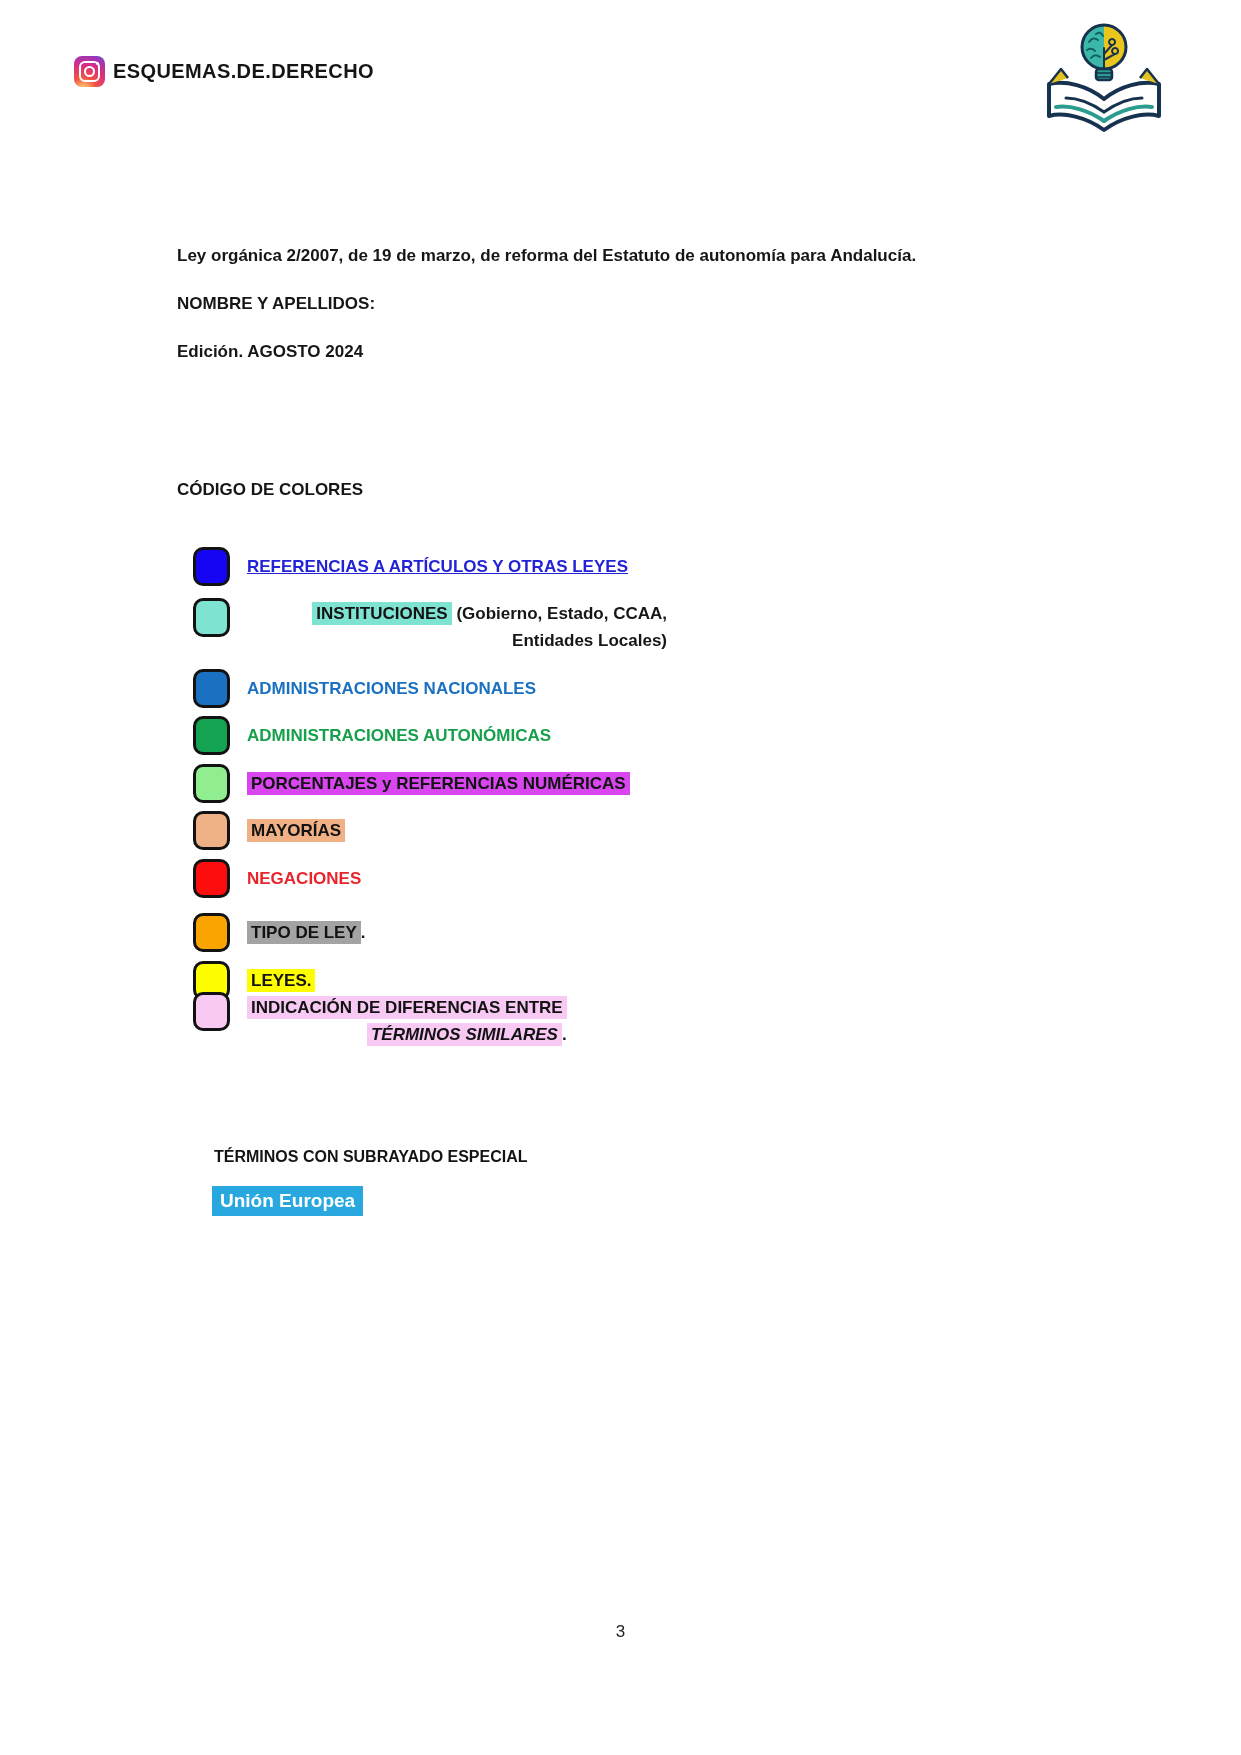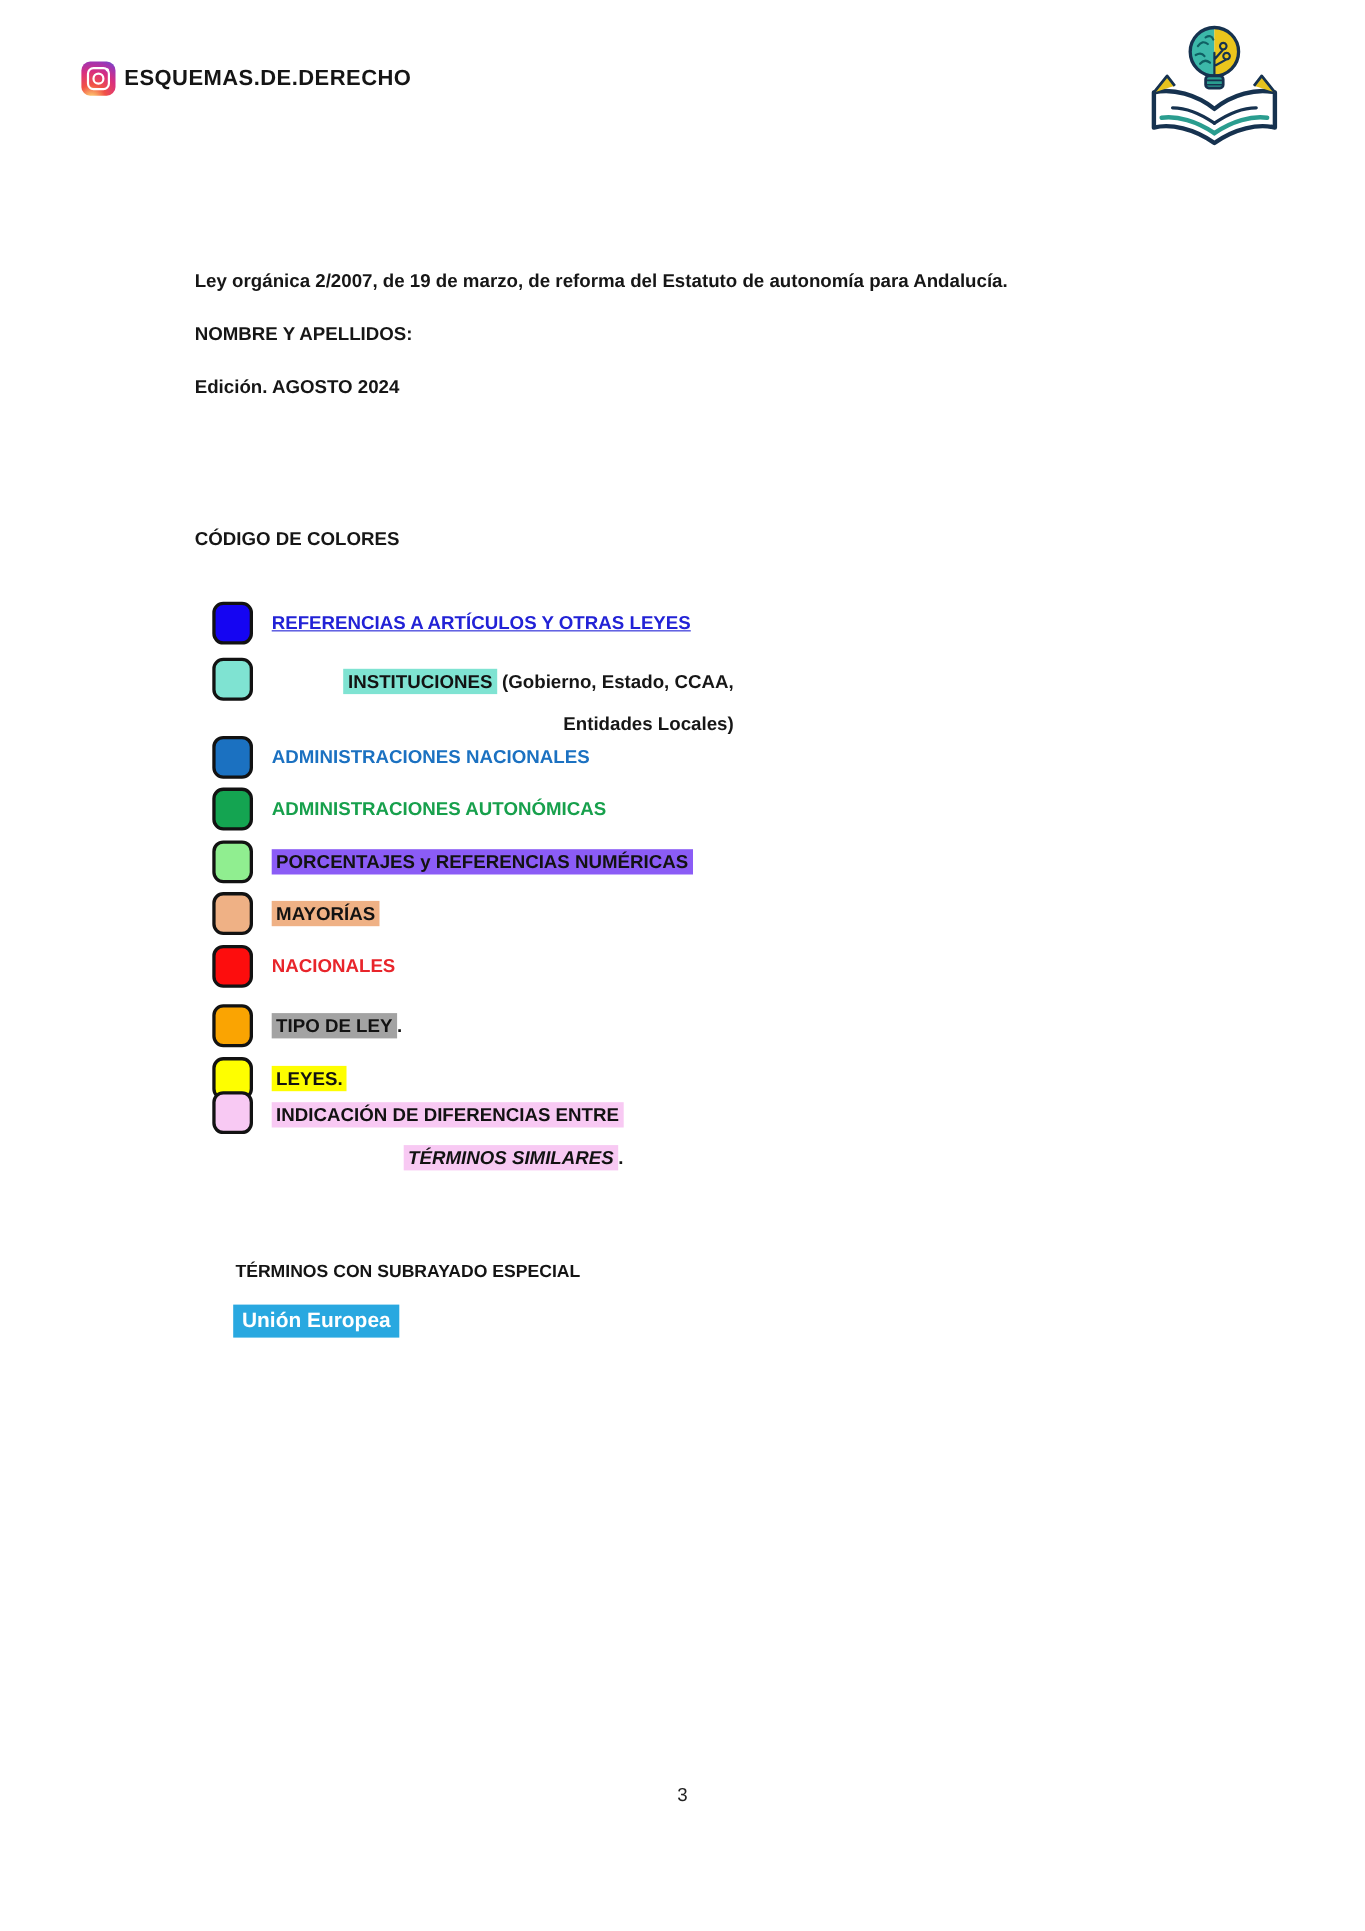--- a/index.html
+++ b/index.html
@@ -44,21 +44,21 @@
 
   
   .legend { position:absolute; left:193px; top:547px; width:700px; height:560px; }
   .legend-row { position:absolute; left:0; display:flex; align-items:flex-start;text-align:right; }
   .swatch {
     flex:none; width:37px; height:39px;
     border:3px solid #121212; border-radius:10px;
     margin-right:17px;
   }
   .legend-label { font-size:17px; font-weight:bold; line-height:24px; padding-top:8px; }
-  .legend-label.two-line { padding-top:2px; line-height:39px; max-width:420px; }
+  .legend-label.two-line { padding-top:2px; line-height:27px; max-width:420px; }
   .hl { padding:2px 4px; box-decoration-break:clone; -webkit-box-decoration-break:clone; color:#121212; }
   .link-label { text-decoration:underline; cursor:pointer; }
   .r1  { top:0px; }
   .r2  { top:51px; }
   .r3  { top:122px; }
   .r4  { top:169px; }
   .r5  { top:217px; }
   .r6  { top:264px; }
   .r7  { top:312px; }
   .r8  { top:366px; }
@@ -134,31 +134,31 @@
     <span class="legend-label" style="color: rgb(27, 113, 193);">ADMINISTRACIONES NACIONALES</span>
   </div>
 
   <div class="legend-row r4">
     <span class="swatch" style="background-color: rgb(20, 164, 81);"></span>
     <span class="legend-label" style="color: rgb(23, 160, 76);">ADMINISTRACIONES AUTONÓMICAS</span>
   </div>
 
   <div class="legend-row r5">
     <span class="swatch" style="background-color: rgb(144, 238, 144);"></span>
-    <span class="legend-label" style="white-space:nowrap;"><span class="hl" style="background-color: #8b5cf6;">PORCENTAJES y REFERENCIAS NUMÉRICAS</span></span>
+    <span class="legend-label" style="white-space:nowrap;"><span class="hl" style="background-color: #d946ef;">PORCENTAJES y REFERENCIAS NUMÉRICAS</span></span>
   </div>
 
   <div class="legend-row r6">
     <span class="swatch" style="background-color: rgb(239, 177, 133);"></span>
     <span class="legend-label"><span class="hl" style="background-color: rgb(239, 177, 133);">MAYORÍAS</span></span>
   </div>
 
   <div class="legend-row r7">
     <span class="swatch" style="background-color: rgb(253, 13, 13);"></span>
-    <span class="legend-label" style="color: rgb(232, 37, 43);">NACIONALES</span>
+    <span class="legend-label" style="color: rgb(232, 37, 43);">NEGACIONES</span>
   </div>
 
   <div class="legend-row r8">
     <span class="swatch" style="background-color: rgb(250, 164, 2);"></span>
     <span class="legend-label"><span class="hl" style="background-color: #a3a3a3;">TIPO DE LEY</span><span>.</span></span>
   </div>
 
   <div class="legend-row r9">
     <span class="swatch" style="background-color: rgb(254, 254, 0);"></span>
     <span class="legend-label"><span class="hl" style="background-color: rgb(254, 254, 0);">LEYES.</span></span>

